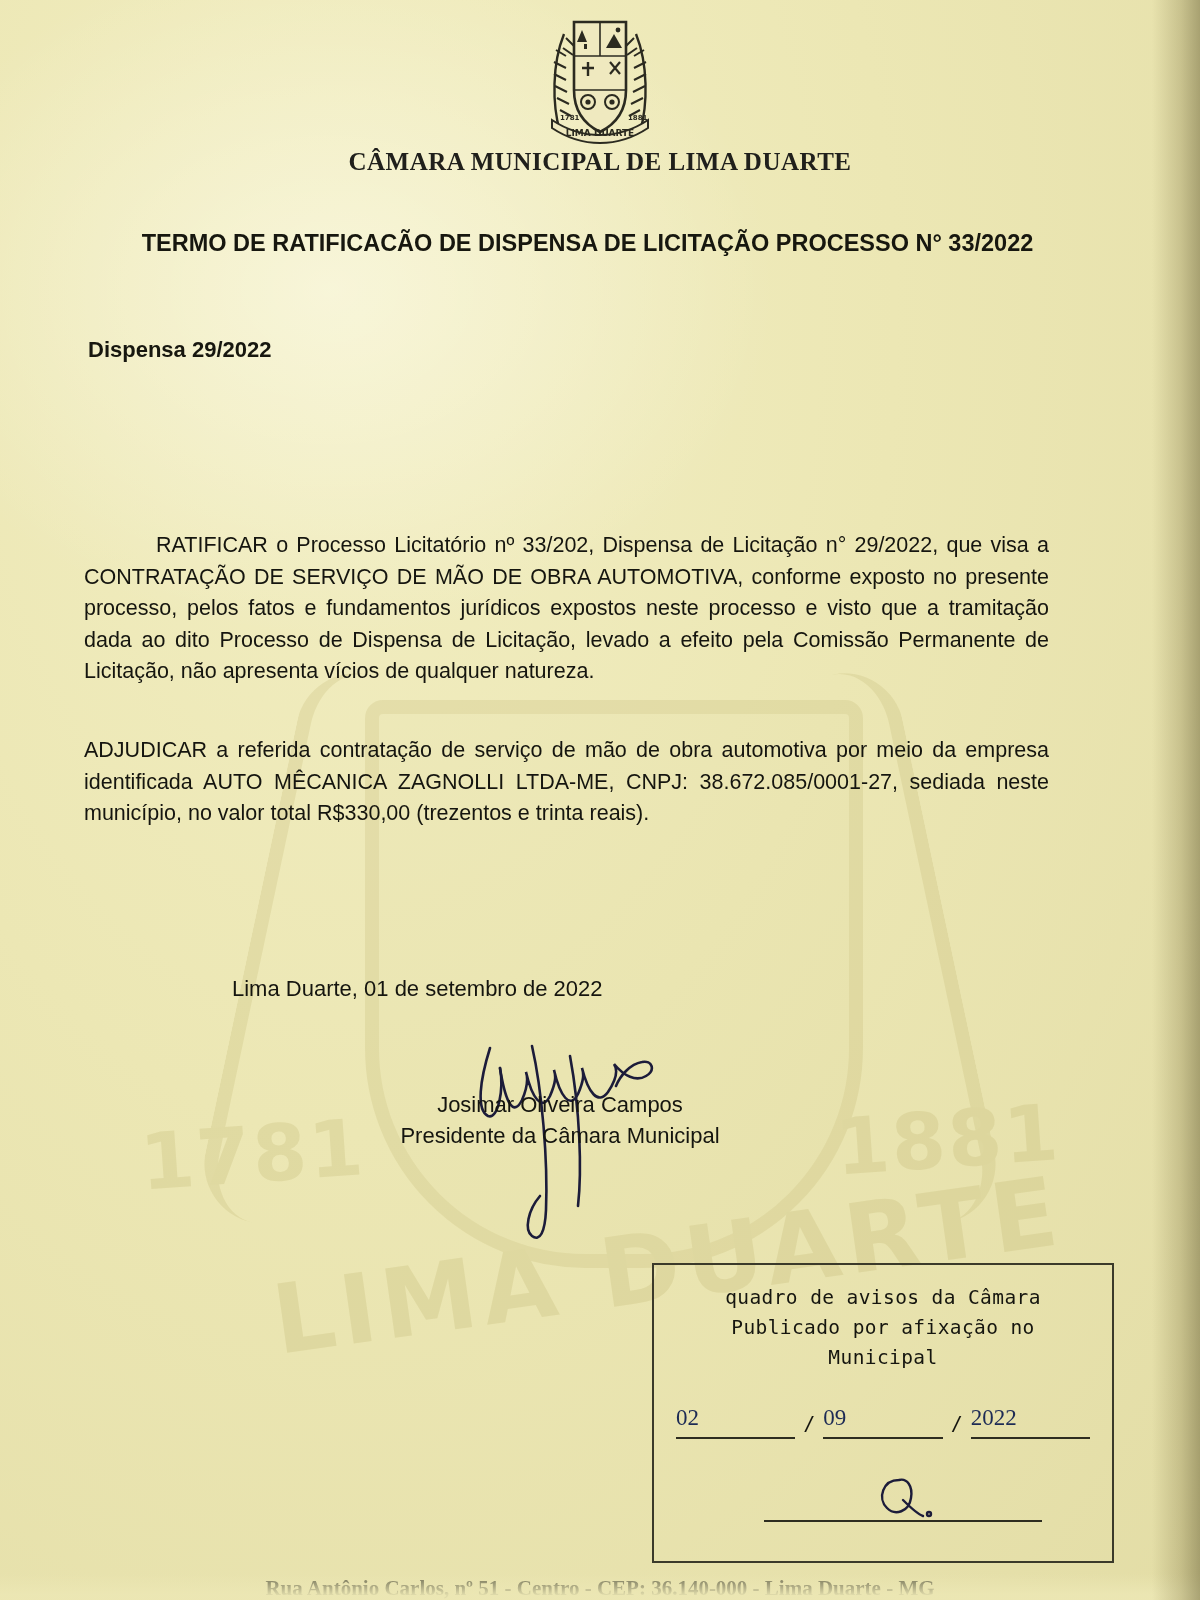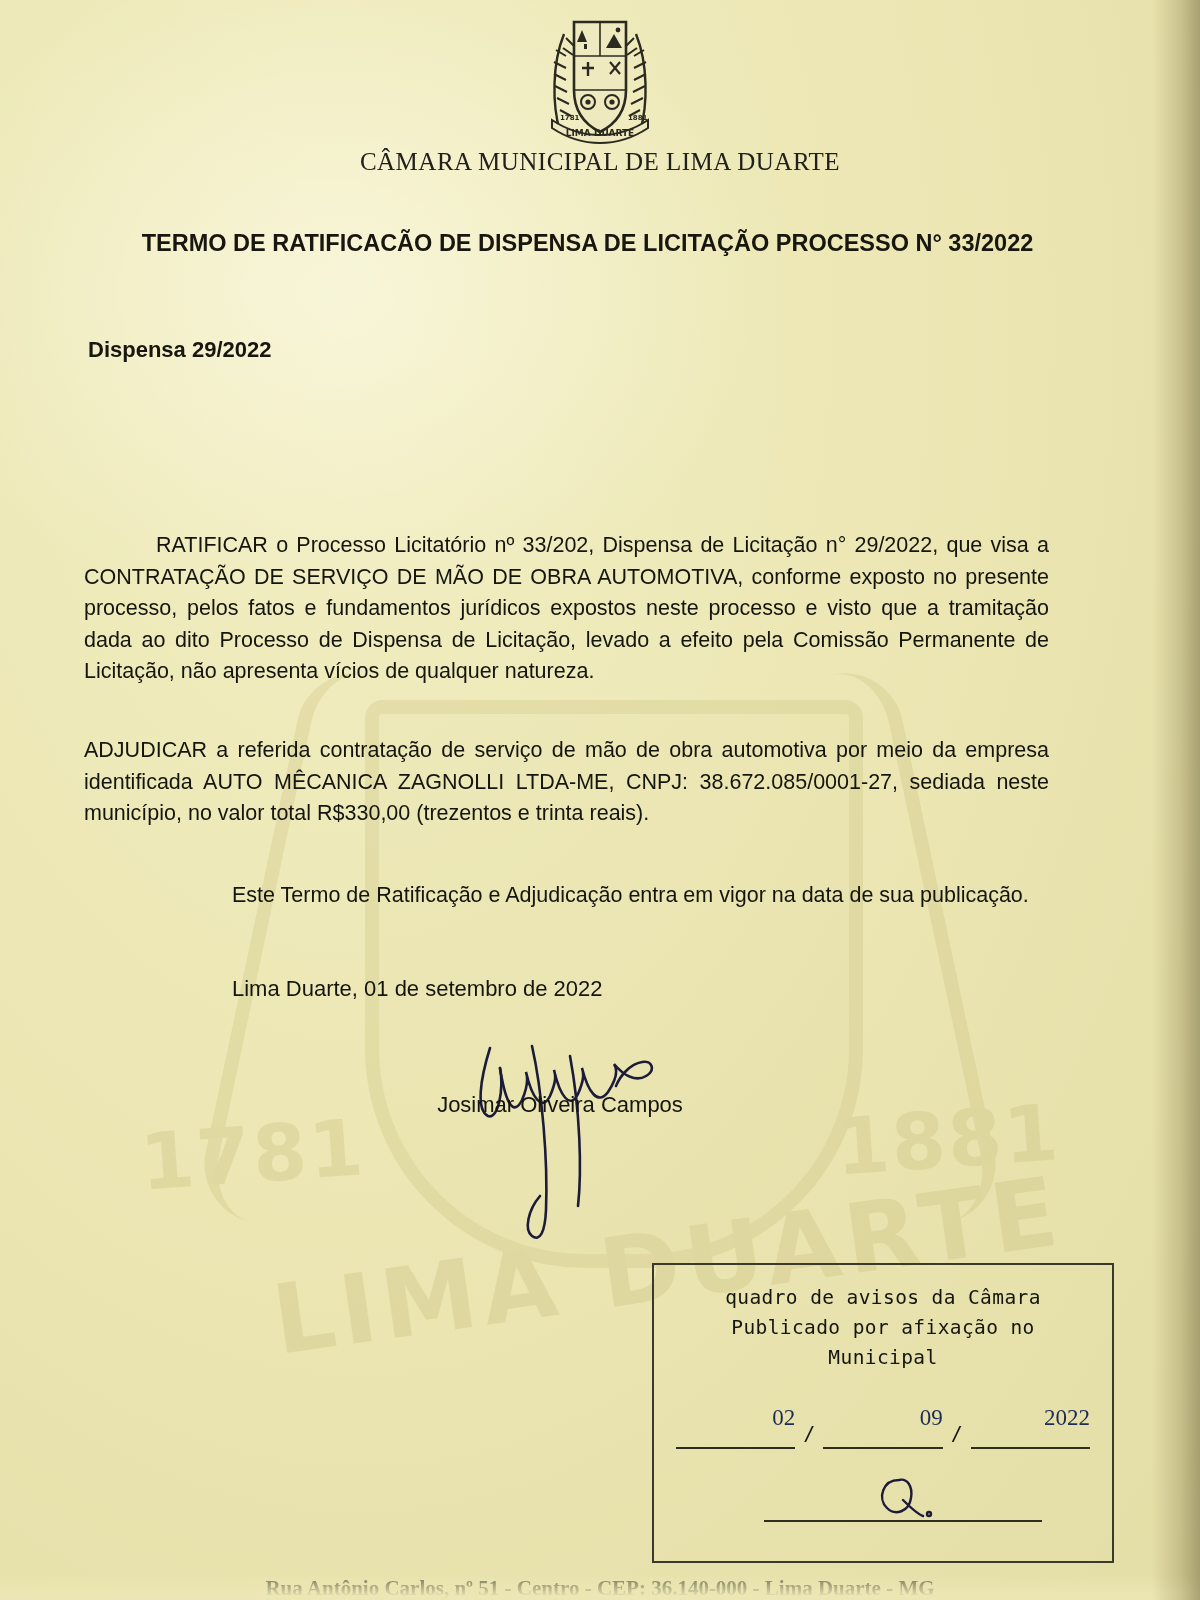--- a/index.html
+++ b/index.html
@@ -105,21 +105,21 @@
     transform: translateX(-50%);
     width: 140px;
     height: 140px;
   }
   .org-title {
     position: absolute;
     left: 0; right: 0;
     top: 148px;
     text-align: center;
     font-family: "Liberation Serif", serif;
-    font-weight: normal;
+    font-weight: bold;
     font-size: 25px;
     letter-spacing: 0.5px;
     color: #20201c;
   }
 
   .doc-title {
     position: absolute;
     left: 85px;
     right: 110px;
     top: 228px;
@@ -209,22 +209,22 @@
     display: flex;
     align-items: flex-end;
     justify-content: space-between;
     font-family: "DejaVu Sans Mono", monospace;
     font-size: 20px;
     color: #15150f;
   }
   .stamp .date-field {
     flex: 1;
     border-bottom: 2px solid #2e2d20;
-    text-align: right;
-    padding-bottom: 12px;
+    text-align: left;
+    padding-bottom: 2px;
     height: 30px;
     font-family: "Liberation Serif", serif;
     font-size: 23px;
     color: #1d2b55;
   }
   .stamp .slash { padding: 0 8px 4px 8px; }
   .stamp .sign-line {
     position: absolute;
     left: 110px;
     right: 70px;
@@ -313,37 +313,37 @@
   </svg>
 
   <div class="org-title">CÂMARA MUNICIPAL DE LIMA DUARTE</div>
 
   <div class="doc-title">TERMO DE RATIFICACÃO DE DISPENSA DE LICITAÇÃO PROCESSO N° 33/2022</div>
 
   <div class="dispensa">Dispensa 29/2022</div>
 
   <div id="para2" class="p p-sans">RATIFICAR o Processo Licitatório nº 33/202, Dispensa de Licitação n° 29/2022, que visa a CONTRATAÇÃO DE SERVIÇO DE MÃO DE OBRA AUTOMOTIVA, conforme exposto no presente processo, pelos fatos e fundamentos jurídicos expostos neste processo e visto que a tramitação dada ao dito Processo de Dispensa de Licitação, levado a efeito pela Comissão Permanente de Licitação, não apresenta vícios de qualquer natureza.</div>
   <div id="para3" class="p p-sans">ADJUDICAR a referida contratação de serviço de mão de obra automotiva por meio da empresa identificada AUTO MÊCANICA ZAGNOLLI LTDA-ME, CNPJ: 38.672.085/0001-27, sediada neste município, no valor total R$330,00 (trezentos e trinta reais).</div>
-  <div id="para4" class="p p-sans">Este Termo de Ratificação e Adjudicação entra em vigor na data de sua publicação.</div>
   <div id="para5" class="p p-sans">Lima Duarte, 01 de setembro de 2022</div>
 
   <svg class="sig-scribble" viewBox="0 0 270 230">
     <g fill="none" stroke="#1c1c3a" stroke-width="2.6" stroke-linecap="round">
       <path d="M20 28 C10 60 6 90 18 96 C28 100 34 70 30 48"></path>
       <path d="M30 48 C36 86 44 96 52 80 C58 66 58 58 56 52 C62 78 72 92 80 76 C86 62 86 56 84 50
                C90 76 100 90 108 74 C114 60 114 54 112 48
                C118 72 128 86 138 72 C146 60 148 50 144 44
                C154 56 166 62 176 56 C186 50 182 40 172 42 C160 44 150 56 146 66"></path>
       <path d="M62 26 C72 70 78 140 76 190 C75 212 70 222 62 216 C54 210 58 190 70 176"></path>
       <path d="M100 36 C110 90 112 150 108 186"></path>
     </g>
   </svg>
 
   <div class="sig-block">
     <div>Josimar Oliveira Campos</div>
+    <div>Presidente da Câmara Municipal</div>
   </div>
 
   <div class="stamp">
     <div class="stamp-text">quadro de avisos da Câmara</div>
     <div class="stamp-text">Publicado por afixação no</div>
     <div class="stamp-text">Municipal</div>
 
     <div class="date-row">
       <div class="date-field">02</div>
       <div class="slash">/</div>

